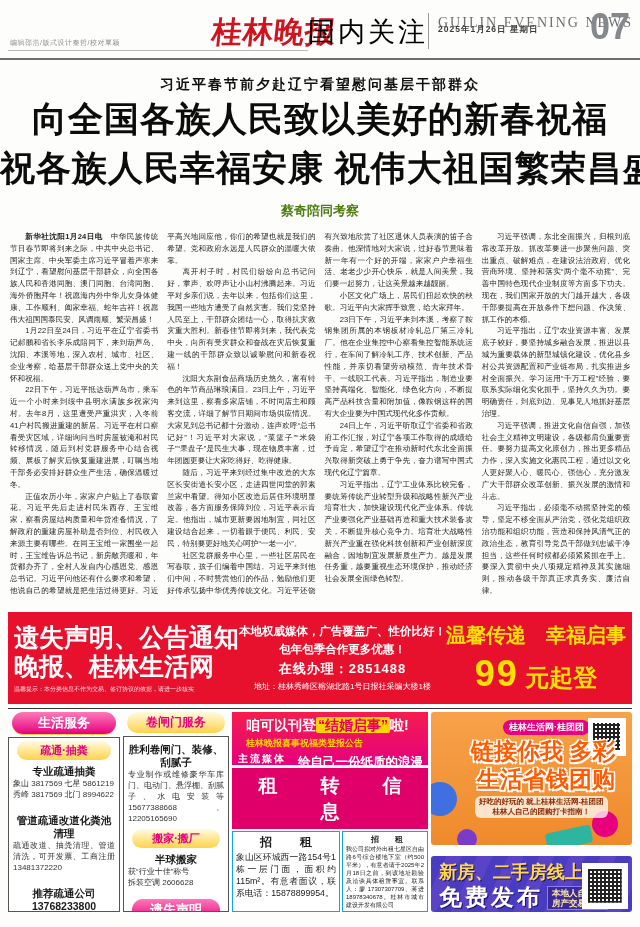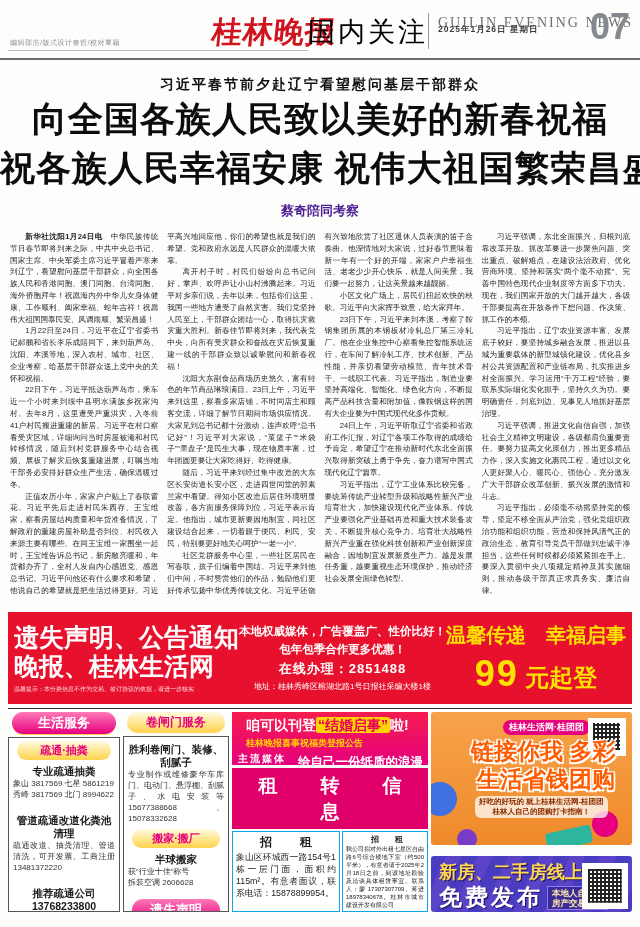--- a/index.html
+++ b/index.html
@@ -21,21 +21,21 @@
   .pageno{position:absolute;right:10px;top:6px;font-size:36px;font-weight:900;color:#85898e;}
 
   
   .kicker{position:absolute;left:0;top:76px;width:640px;text-align:center;
           font-size:14px;font-weight:700;letter-spacing:2px;color:#111;}
   .h1{position:absolute;left:0;width:640px;text-align:center;font-size:35px;font-weight:900;
       color:#0c0c0c;letter-spacing:1px;white-space:nowrap;}
   .h1.l1{top:96px;}
   .h1.l2{top:145px;}
   .byline{position:absolute;left:0;top:202px;width:640px;text-align:center;
-          font-size:13px;font-weight:700;color:#4c1d95;}
+          font-size:13px;font-weight:700;color:#4d7c0f;}
 
   
   .body-cols{position:absolute;left:10px;top:231px;width:620px;height:375px;overflow:hidden;
              column-count:4;column-gap:9px;font-size:7.6px;line-height:11.8px;
              text-align:justify;color:#262626;}
   .body-cols p{margin:0;text-indent:2em;}
   .body-cols b{font-weight:900;}
 
   
   .banner{position:absolute;left:8px;top:612px;width:624px;height:92px;background:#e8112d;
@@ -207,21 +207,21 @@
 
         </div>
       </div>
     </div>
 
     <div class="colB">
       <span class="pill yellow" style="font-size:12px;">卷闸门服务</span>
       <div class="colbox">
         <div class="adblk">
           <div class="t">胜利卷闸门、装修、刮腻子</div>
-          <div class="b">专业制作或维修豪华车库门、电动门、悬浮棚、刮腻子、水电安装等 15677388668、15078332628</div>
+          <div class="b">专业制作或维修豪华车库门、电动门、悬浮棚、刮腻子、水电安装等 15677388668、12205165690</div>
         </div>
         <span class="pill yellow">搬家·搬厂</span>
         <div class="adblk">
           <div class="t">半球搬家</div>
           <div class="b">获“行业十佳”称号
 拆装空调 2606628</div>
         </div>
         <div class="hrule"></div>
         <span class="pill pink">遗失声明</span>
 

